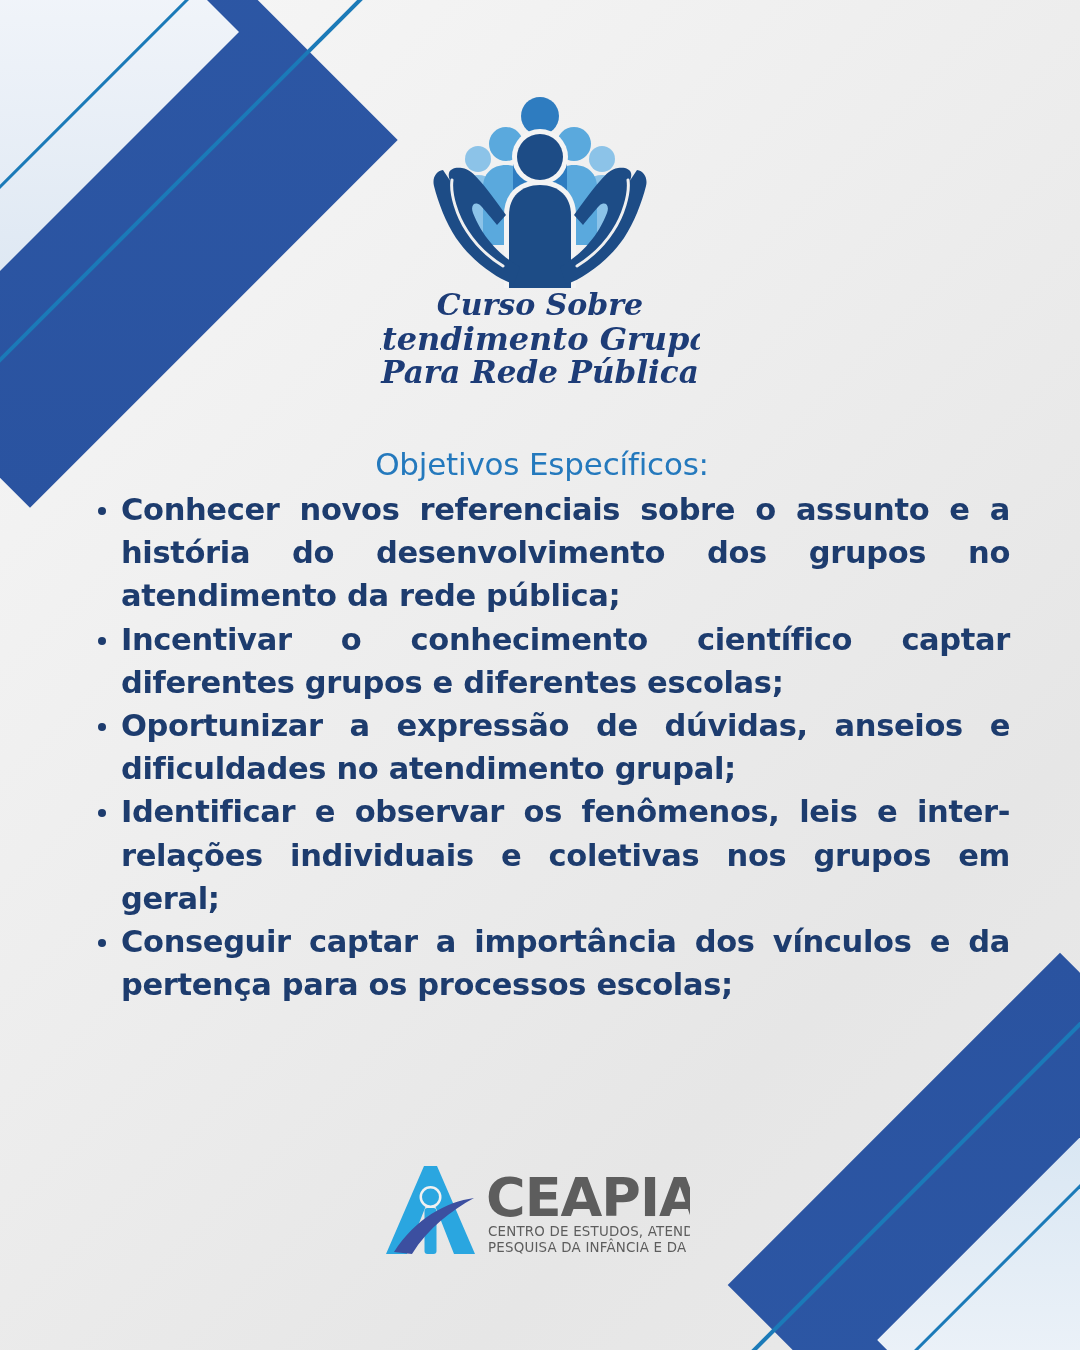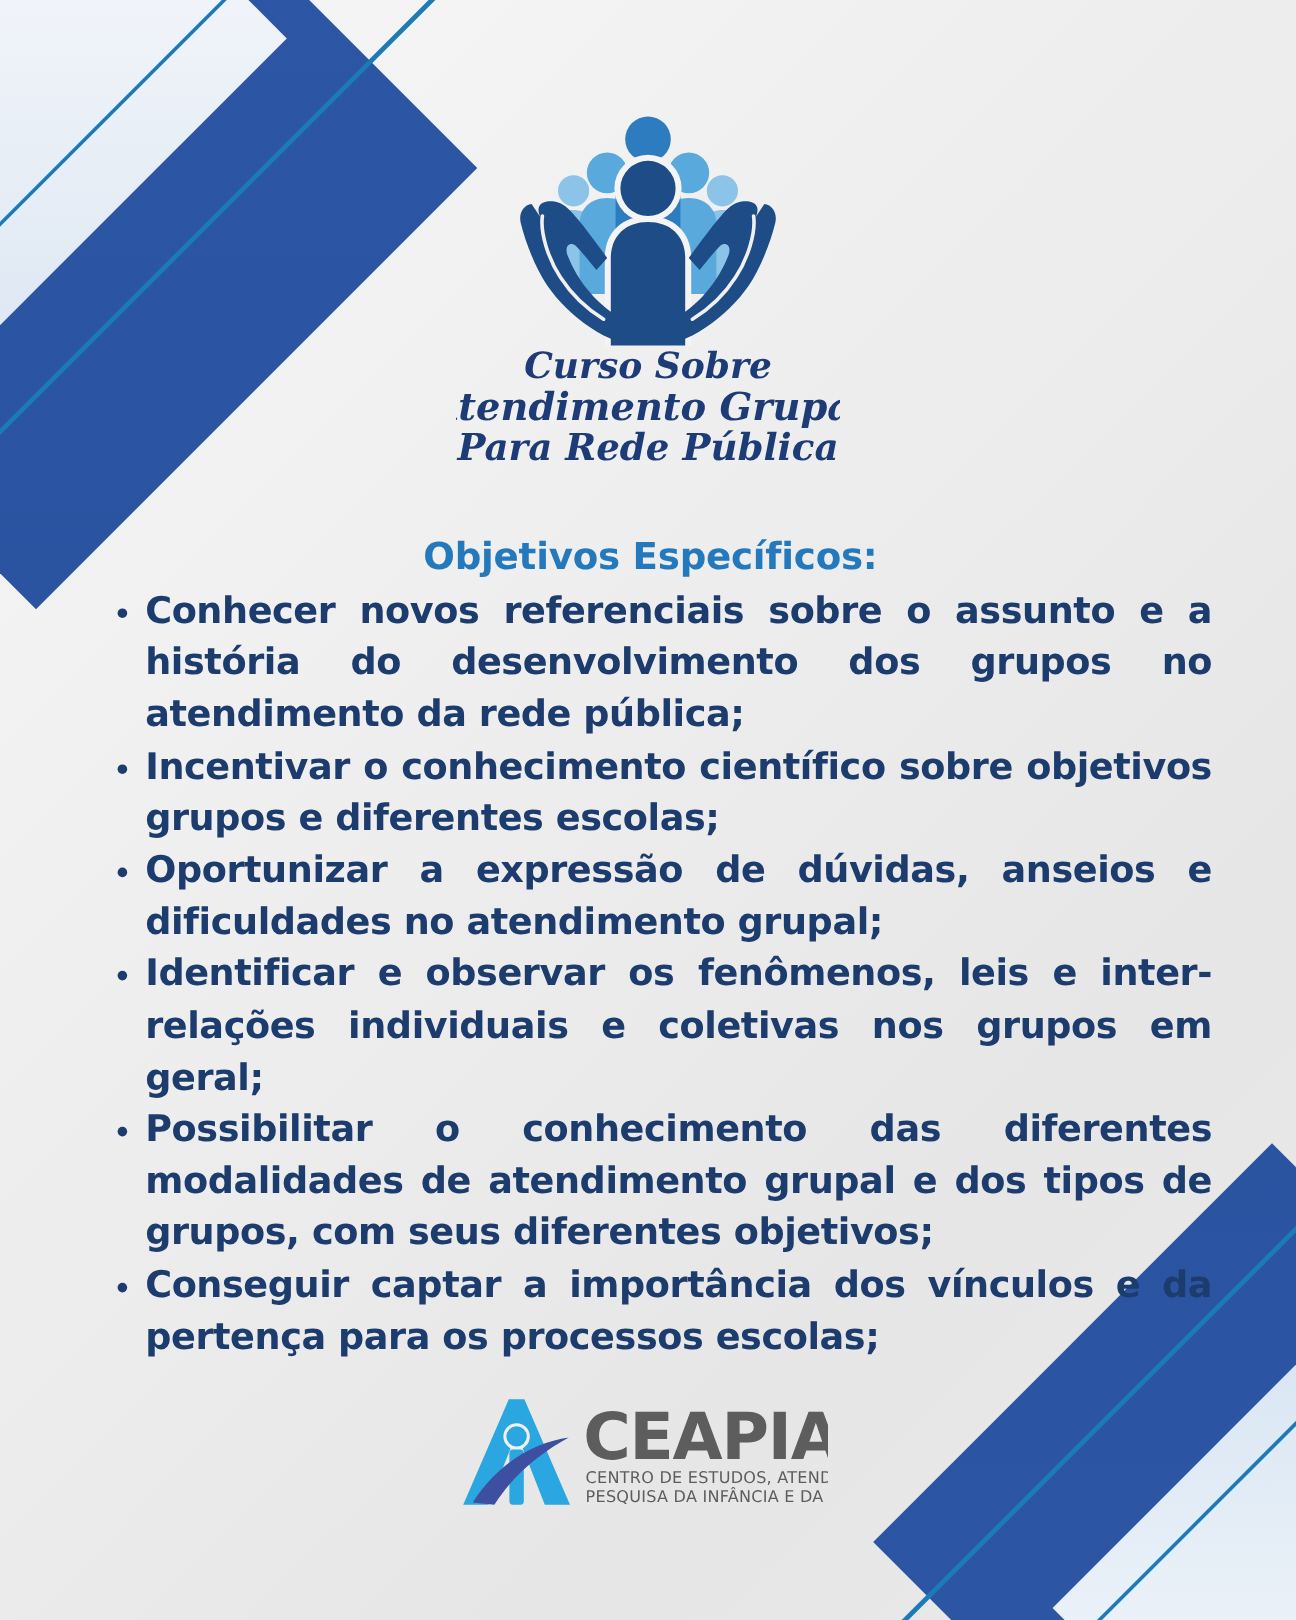--- a/index.html
+++ b/index.html
@@ -104,21 +104,21 @@
   
   #content {
     position: absolute;
     top: 446px;
     left: 74px;
     width: 936px;
   }
   #objectives-heading {
     text-align: center;
     color: #2479bd;
-    font-weight: bold;
+    font-weight: normal;
     font-size: 31px;
     letter-spacing: -0.2px;
     margin: 0 0 6px 0;
     font-family: "DejaVu Sans", sans-serif;
   }
   ul#objectives-list {
     list-style: none;
     margin: 0;
     padding: 0;
   }
@@ -225,30 +225,27 @@
   </div>
 
   <div id="content">
     <h2 id="objectives-heading">Objetivos Específicos:</h2>
 
     <ul id="objectives-list">
       <li>
         <span>Conhecer novos referenciais sobre o assunto e a história do desenvolvimento dos grupos no atendimento da rede pública;</span>
       </li>
       <li>
-        <span>Incentivar o conhecimento científico sobre objetivos grupos e diferentes escolas;</span>
+        <span>Incentivar o conhecimento científico captar diferentes grupos e diferentes escolas;</span>
       </li>
       <li>
         <span>Oportunizar a expressão de dúvidas, anseios e dificuldades no atendimento grupal;</span>
       </li>
       <li>
         <span>Identificar e observar os fenômenos, leis e inter-relações individuais e coletivas nos grupos em geral;</span>
-      </li>
-      <li>
-        <span>Possibilitar o conhecimento das diferentes modalidades de atendimento grupal e dos tipos de grupos, com seus diferentes objetivos;</span>
       </li>
       <li>
         <span>Conseguir captar a importância dos vínculos e da pertença para os processos escolas;</span>
       </li>
     </ul>
   </div>
 
   <div id="footer-logo">
     <svg id="ceapia-svg" viewBox="0 0 312 104">
 

